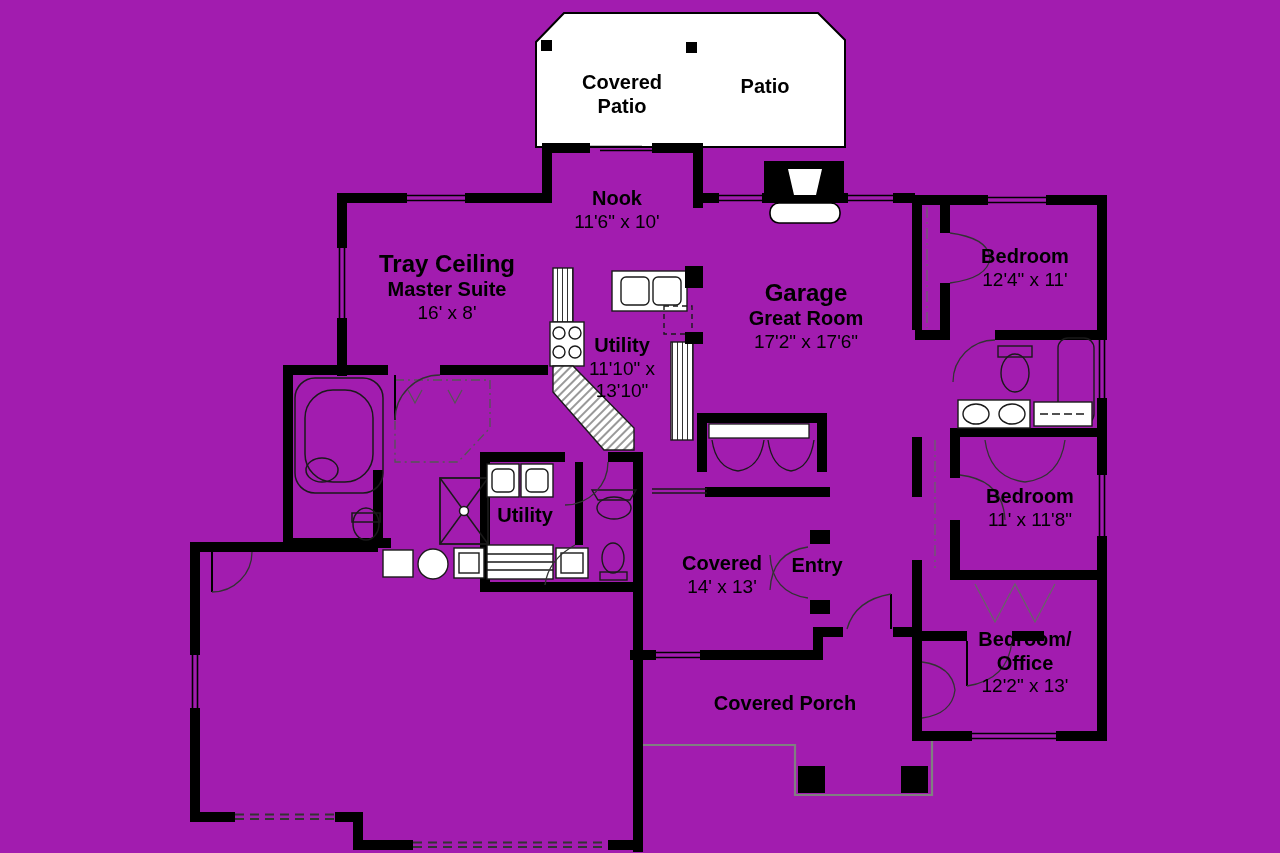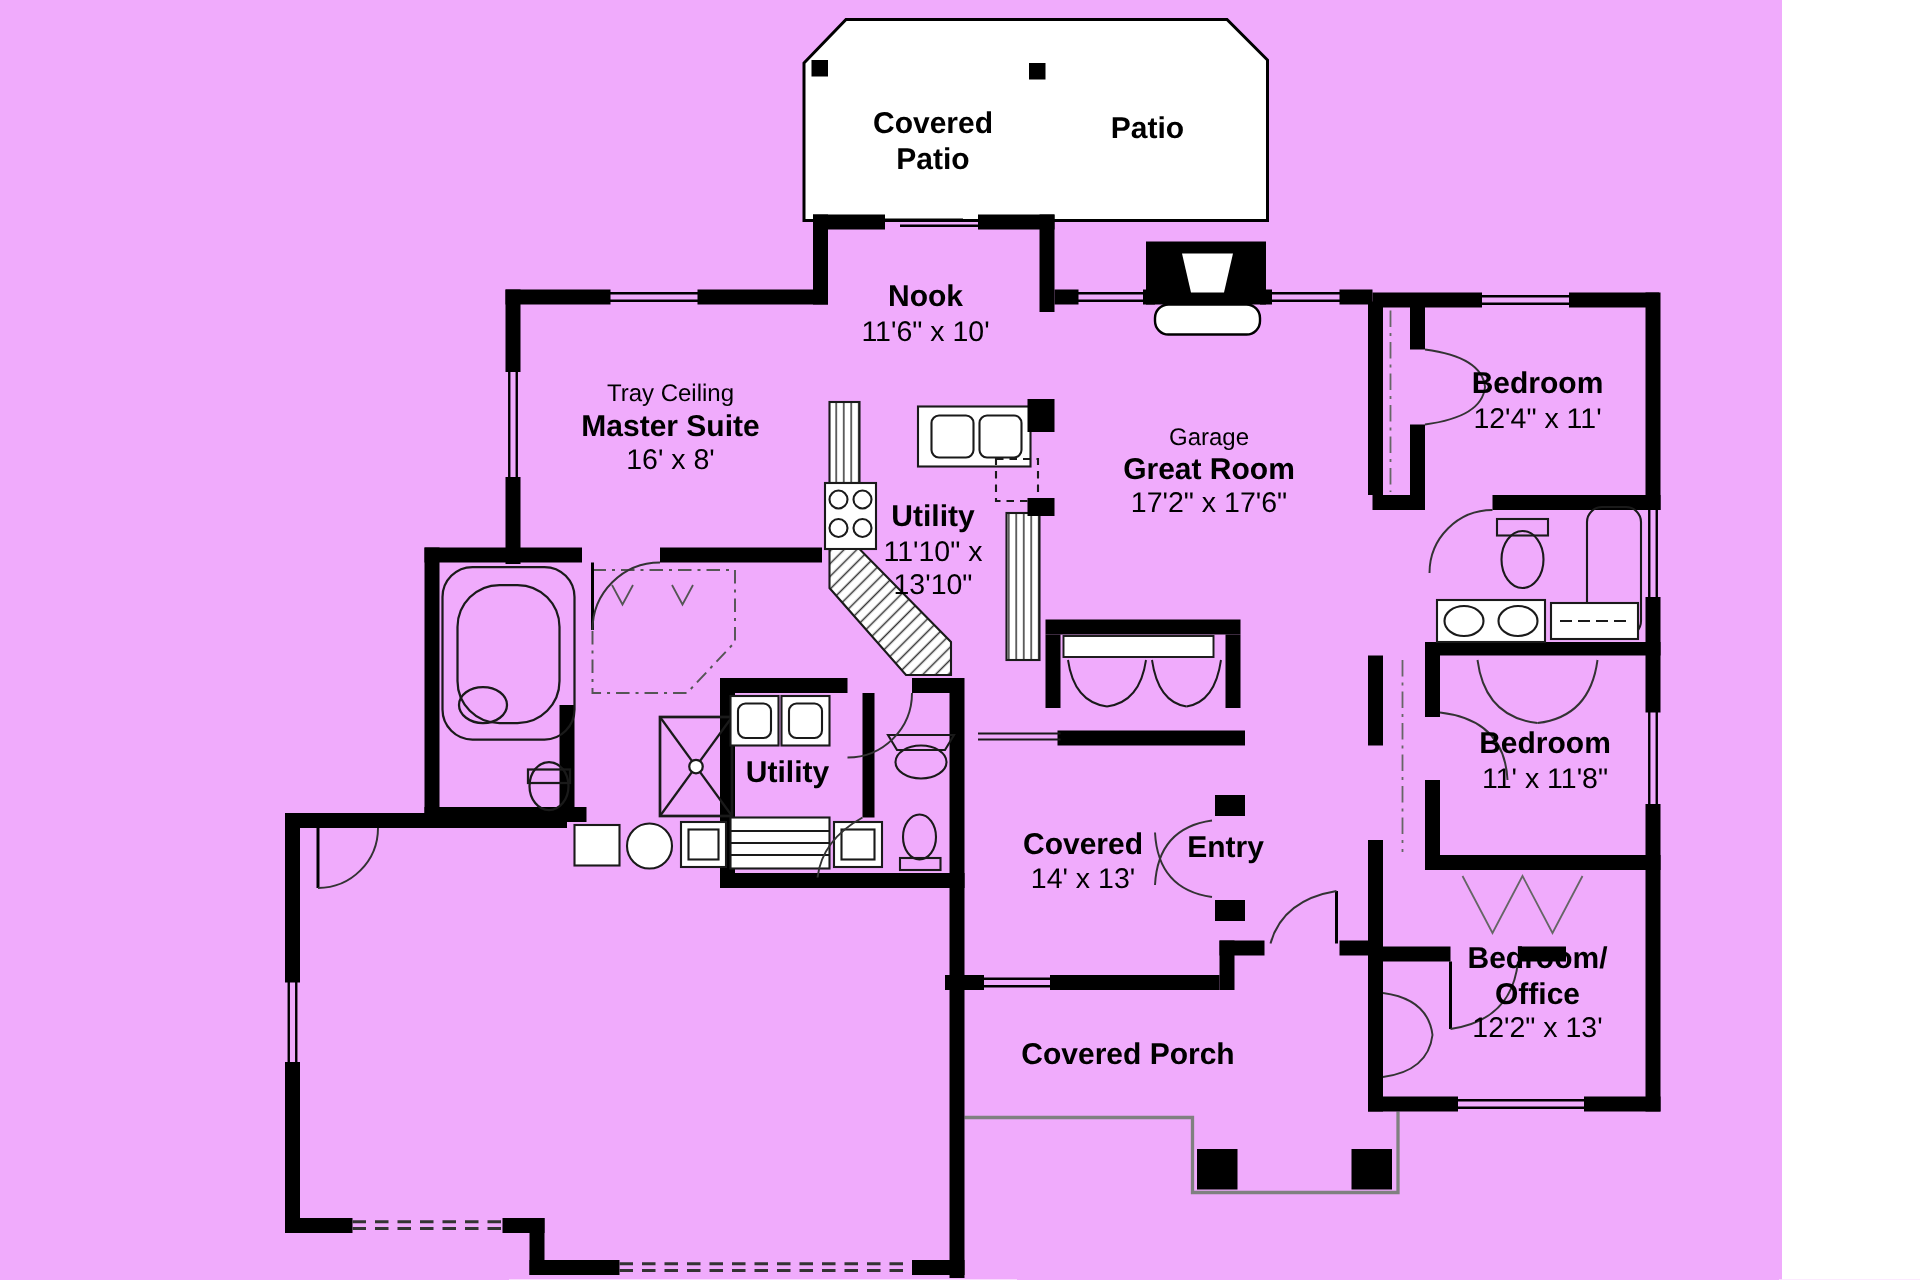--- a/index.html
+++ b/index.html
@@ -1,24 +1,24 @@
 <!DOCTYPE html>
 <html><head>
 <meta charset="utf-8">
 <title>Floor Plan</title>
 <style>
   html,body{margin:0;padding:0;background:#ffffff;}
-  .stage{position:relative;width:1188px;height:853px;background:#f0abfc;overflow:hidden;
+  .stage{position:relative;width:1280px;height:853px;background:#a21caf;overflow:hidden;
          font-family:"Liberation Sans", sans-serif;}
   .stage svg{position:absolute;left:0;top:0;}
   .room-label{position:absolute;transform:translate(-50%,-50%);text-align:center;
               color:#000;line-height:1.18;white-space:nowrap;}
   .room-label span{display:block;}
   .rl-name{font-weight:bold;font-size:20px;}
-  .rl-sub{font-weight:normal;font-size:16px;}
+  .rl-sub{font-weight:bold;font-size:24px;}
   .rl-dims{font-weight:normal;font-size:19px;}
 </style>
 </head>
 <body>
 
 <div class="stage">
 
 <svg width="1280" height="853" viewBox="0 0 1280 853">
   <defs>
     <pattern id="hatchV" width="5" height="5" patternUnits="userSpaceOnUse">
@@ -351,17 +351,17 @@
 <div class="room-label" style="left:722px;top:575px">
   <span class="rl-name">Covered</span>
   <span class="rl-dims">14' x 13'</span>
 </div>
 
 <div class="room-label" style="left:817px;top:566px">
   <span class="rl-name">Entry</span>
 </div>
 
 
-<div class="room-label" style="left:752px;top:704px">
+<div class="room-label" style="left:785px;top:704px">
   <span class="rl-name">Covered Porch</span>
 </div>
 
 </div>
 
 </body></html>

